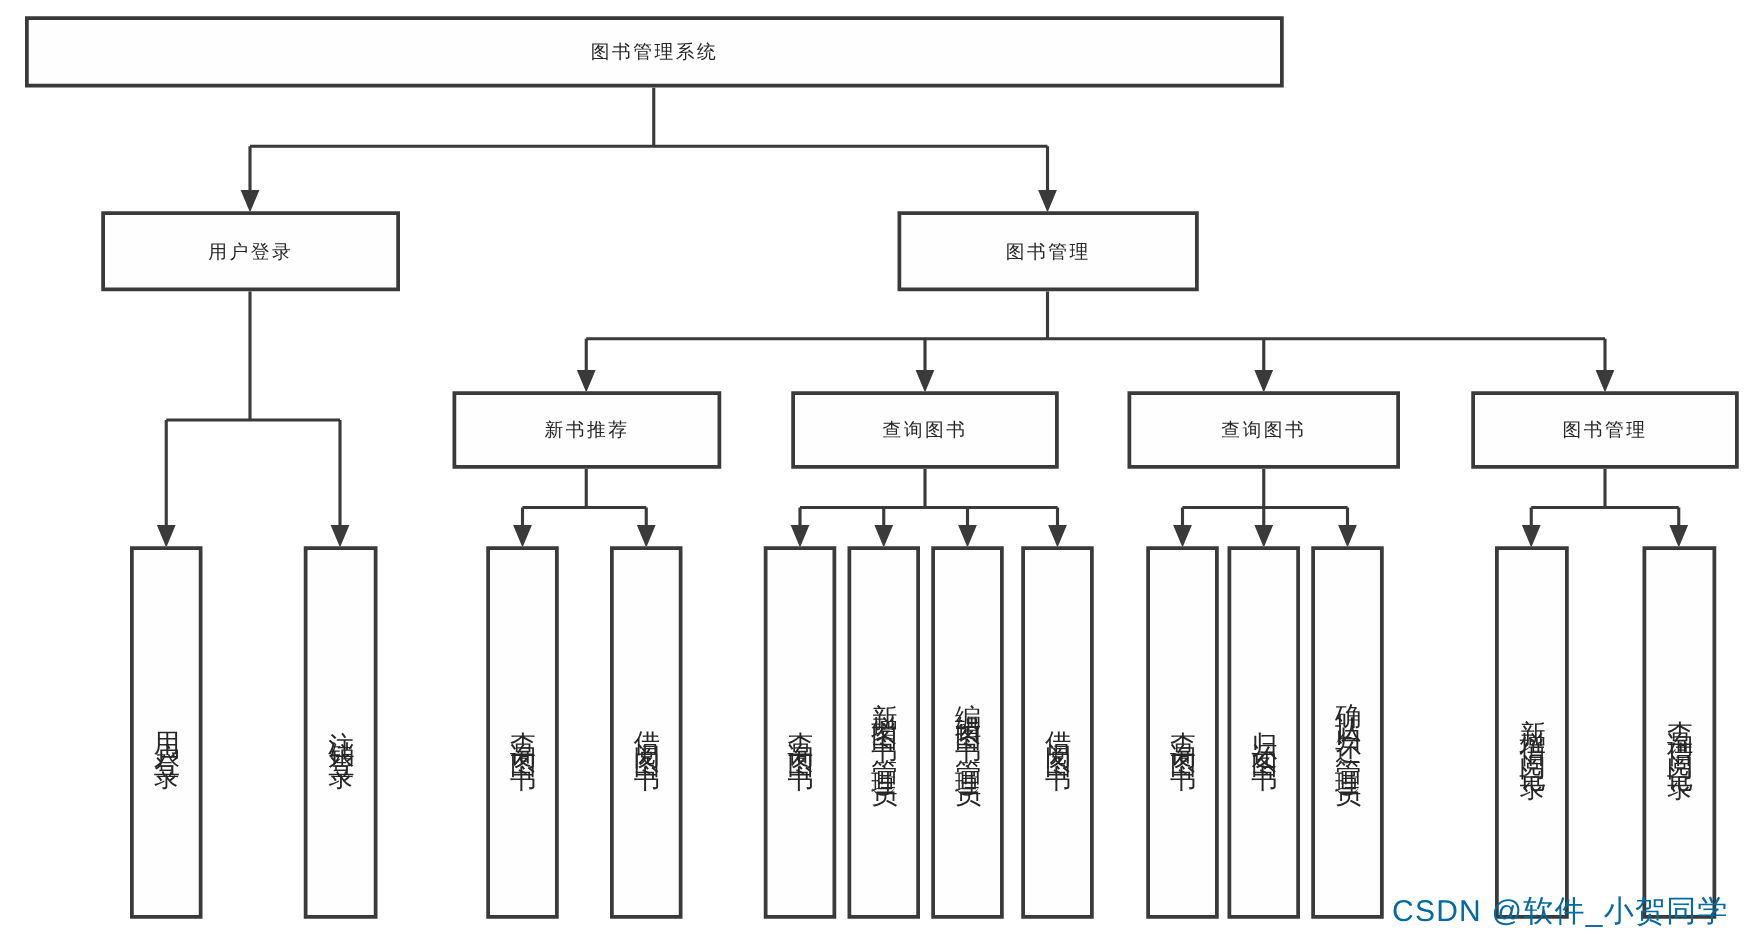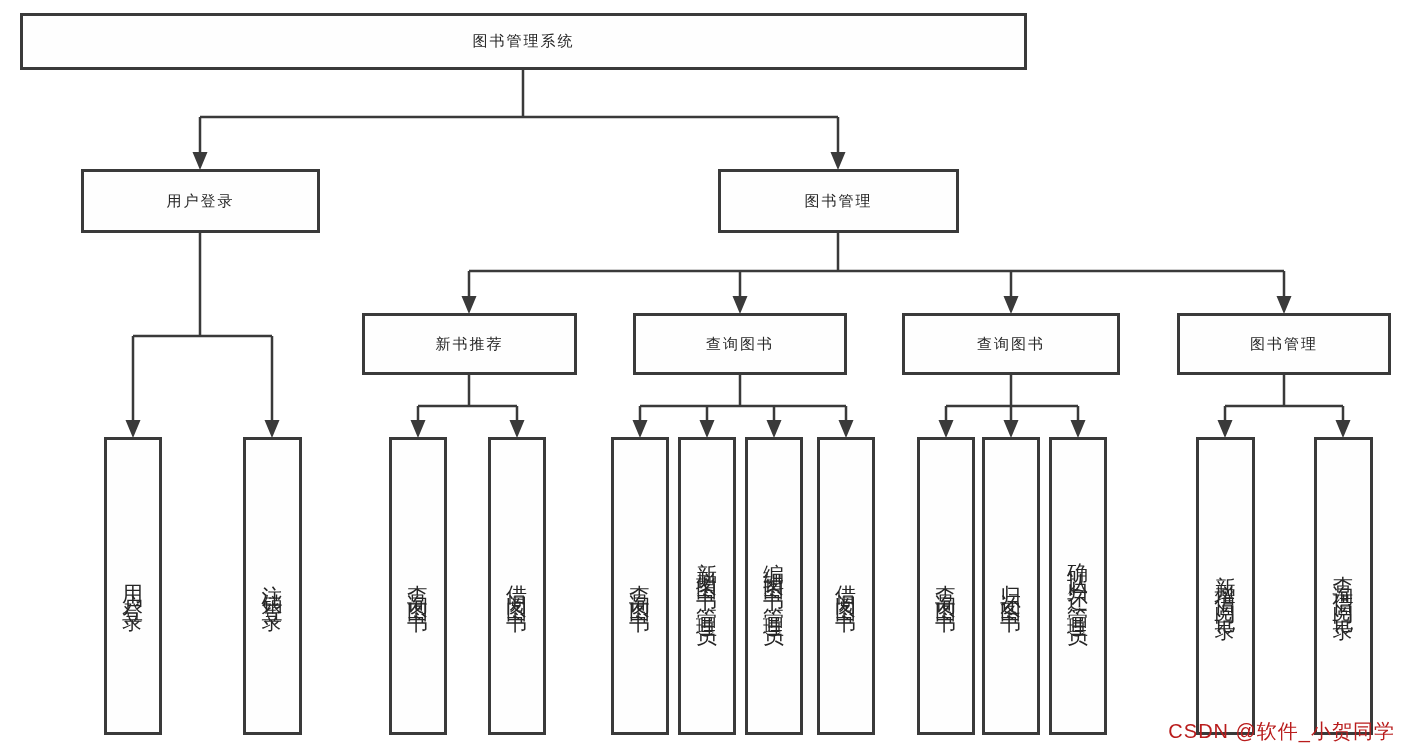--- a/index.html
+++ b/index.html
@@ -26,24 +26,24 @@
   .v-label{
     writing-mode:vertical-rl;
     text-orientation:mixed;
     font-size:21px;
     letter-spacing:9px;
     line-height:1;
     white-space:nowrap;
   }
   .watermark{
     position:absolute;
-    right:10px;bottom:2px;
-    font-size:20px;
+    right:22px;bottom:2px;
+    font-size:24px;
     letter-spacing:1px;
-    color:#b91c1c;
+    color:#0369a1;
     z-index:2;
     white-space:nowrap;
   }
 </style>
 </head>
 <body>
 
 <div class="canvas">
 
   <svg class="edges" width="1405" height="747" viewBox="0 0 1405 747">

